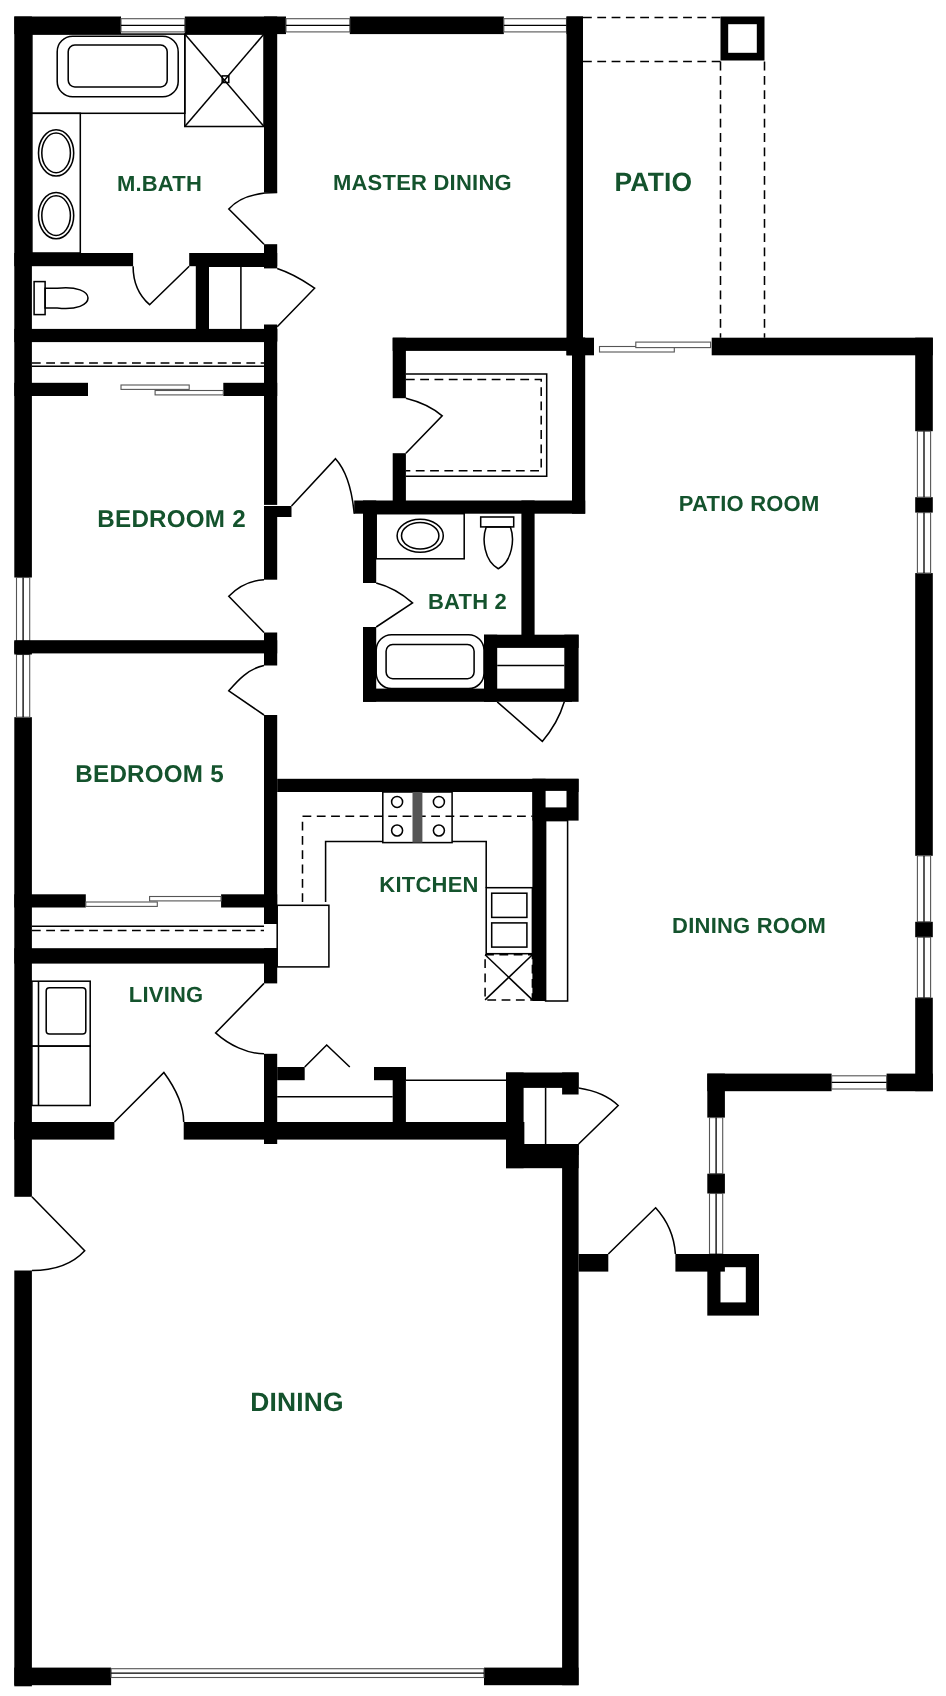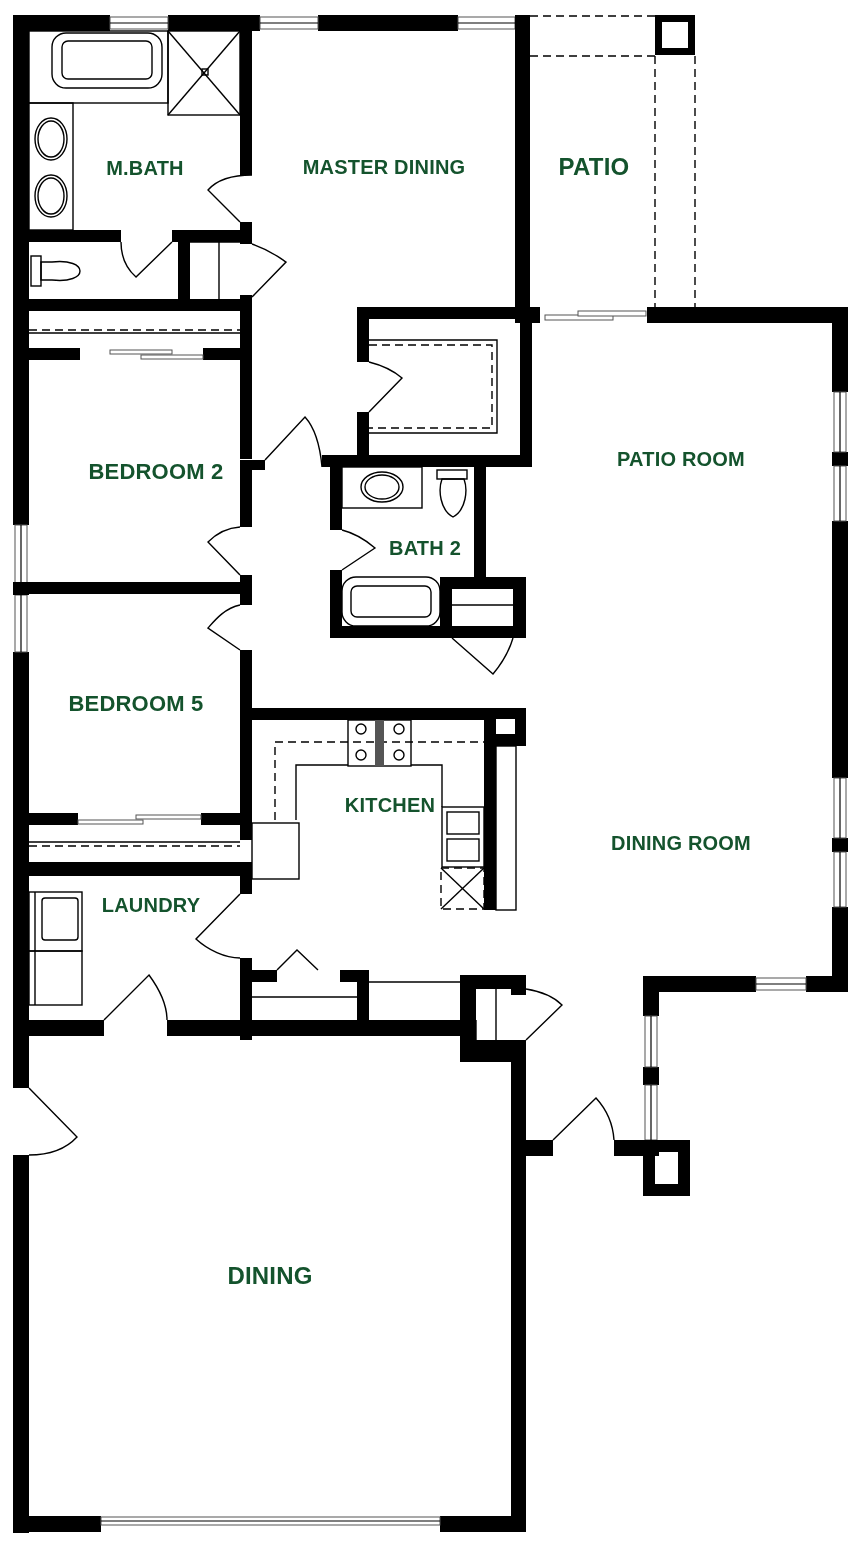--- a/index.html
+++ b/index.html
@@ -314,14 +314,14 @@
 
 <div class="lbl s20" style="left:145px;top:168px;">M.BATH</div>
 <div class="lbl s20" style="left:384px;top:167px;">MASTER DINING</div>
 <div class="lbl s24" style="left:594px;top:167px;">PATIO</div>
 <div class="lbl s20" style="left:681px;top:459px;">PATIO ROOM</div>
 <div class="lbl s22" style="left:136px;top:472px;margin-left:20px;">BEDROOM 2</div>
 <div class="lbl s20" style="left:425px;top:548px;">BATH 2</div>
 <div class="lbl s22" style="left:136px;top:704px;">BEDROOM 5</div>
 <div class="lbl s20" style="left:366px;top:805px;margin-left:24px;">KITCHEN</div>
 <div class="lbl s20" style="left:681px;top:843px;">DINING ROOM</div>
-<div class="lbl s20" style="left:151px;top:905px;">LAUNDRY</div>
+<div class="lbl s20" style="left:151px;top:905px;">LIVING</div>
 <div class="lbl s24" style="left:270px;top:1276px;">DINING</div>
 
 </body></html>

